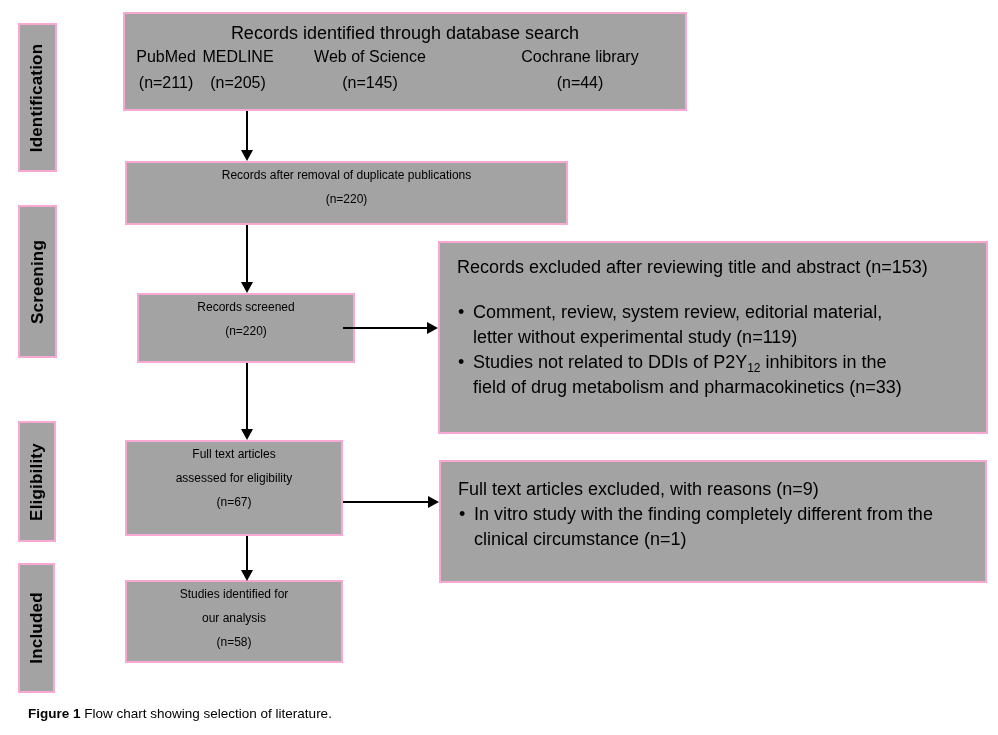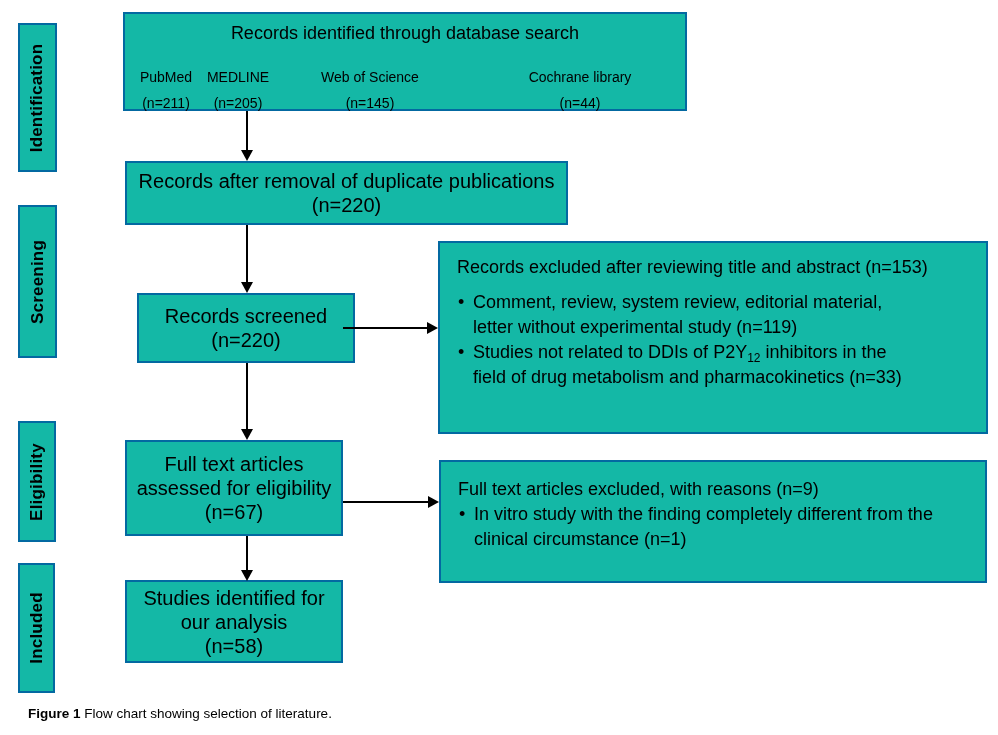--- a/index.html
+++ b/index.html
@@ -1,48 +1,48 @@
 <!DOCTYPE html>
 <html><head>
 <meta charset="utf-8">
 <style>
   html,body { margin:0; padding:0; background:#ffffff; }
   .canvas {
     position:relative; width:998px; height:735px; background:#ffffff;
     font-family:"Liberation Sans", sans-serif; color:#000000; overflow:hidden;
   }
   .box {
-    position:absolute; border:2px solid #0369a1; background:#14b8a6;
+    position:absolute; border:2px solid #f9a8d4; background:#a3a3a3;
     box-sizing:border-box;
   }
   
   .stage { display:flex; align-items:center; justify-content:center; }
   .stage-label {
     transform:rotate(-90deg); white-space:nowrap;
     font-weight:bold; font-size:17px; letter-spacing:0.2px;
   }
   
   .center-box {
-    display:flex; flex-direction:column; align-items:center; justify-content:center;
-    text-align:center; font-size:20px; line-height:24px;
+    display:flex; flex-direction:column; align-items:center; justify-content:flex-start;
+    text-align:center; font-size:12px; line-height:24px;
   }
   
   .box-a { padding-top:8px; }
   .box-a-title { text-align:center; font-size:18px; line-height:22px; }
-  .src-row { position:relative; height:58px; margin-top:20px; font-size:14px; line-height:26px;text-decoration:underline; }
+  .src-row { position:relative; height:58px; margin-top:0; font-size:16px; line-height:26px;text-decoration:underline; }
   .src { position:absolute; top:0; transform:translateX(-50%); text-align:center; white-space:nowrap; }
   .src.c1 { left:41px; }
   .src.c2 { left:113px; }
   .src.c3 { left:245px; }
   .src.c4 { left:455px; }
   
   .excl { font-size:18px; line-height:25px; }
   .box-f { padding:12px 10px 0 17px; }
   .box-g { padding:15px 10px 16px 17px; }
-  .box-f .hdr { margin-bottom:10px; }
+  .box-f .hdr { margin-bottom:20px; }
   ul.bullets { list-style:none; margin:0; padding:0; }
   ul.bullets li { position:relative; padding-left:16px; }
   ul.bullets li::before { content:"\2022"; position:absolute; left:1px; top:0; }
   .box-f ul.bullets li { max-width:450px; }
   .box-g ul.bullets li { max-width:478px; }
   sub.inline-sub { font-size:12px; line-height:0; vertical-align:baseline; position:relative; top:4px; }
   
   .arrow-line-v { position:absolute; width:2px; background:#000000; }
   .arrow-head-down {
     position:absolute; width:0; height:0;

